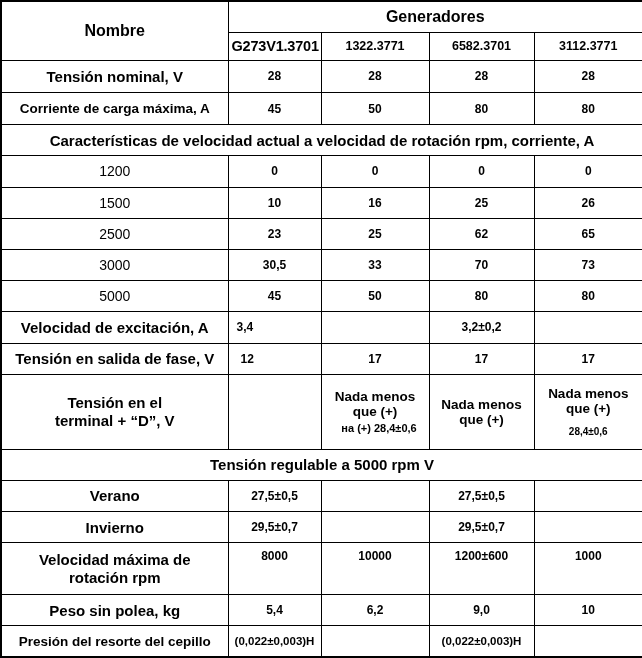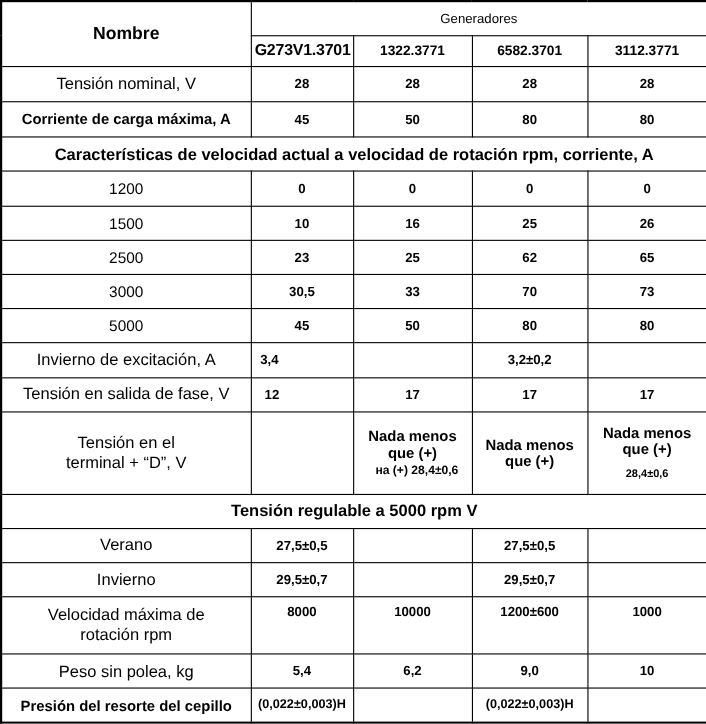--- a/index.html
+++ b/index.html
@@ -36,34 +36,34 @@
 
   
   col.c-name { width: 227px; }
   col.c-g1   { width: 93px; }
   col.c-g2   { width: 108px; }
   col.c-g3   { width: 105px; }
   col.c-g4   { width: 109px; }
 
   
   .row-label {
-    font-weight: normal;
+    font-weight: bold;
     font-size: 15px;
   }
   .row-label-sm {
     font-weight: bold;
     font-size: 13.5px;
   }
   .row-label-plain {
     font-size: 14px;
     font-weight: normal;
   }
   .hdr-group {
-    font-weight: normal;
-    font-size: 12px;
+    font-weight: bold;
+    font-size: 16px;
   }
   .hdr-name {
     font-weight: bold;
     font-size: 16px;
     text-align: left;
     padding-left: 30px;
   }
   .hdr-model {
     font-weight: bold;
     font-size: 12.5px;
@@ -204,21 +204,21 @@
 
     <tr>
       <td class="row-label-plain" style="height:30px;text-align:center;">5000</td>
       <td class="val">45</td>
       <td class="val">50</td>
       <td class="val">80</td>
       <td class="val">80</td>
     </tr>
 
     <tr>
-      <td class="row-label" style="height:30px;">Invierno de excitación, A</td>
+      <td class="row-label" style="height:30px;">Velocidad de excitación, A</td>
       <td class="val" style="text-align:left;padding-left:8px;">3,4</td>
       <td class="val"></td>
       <td class="val">3,2±0,2</td>
       <td class="val"></td>
     </tr>
 
     <tr>
       <td class="row-label" style="height:30px;">Tensión en salida de fase, V</td>
       <td class="val" style="text-align:left;padding-left:12px;">12</td>
       <td class="val">17</td>

